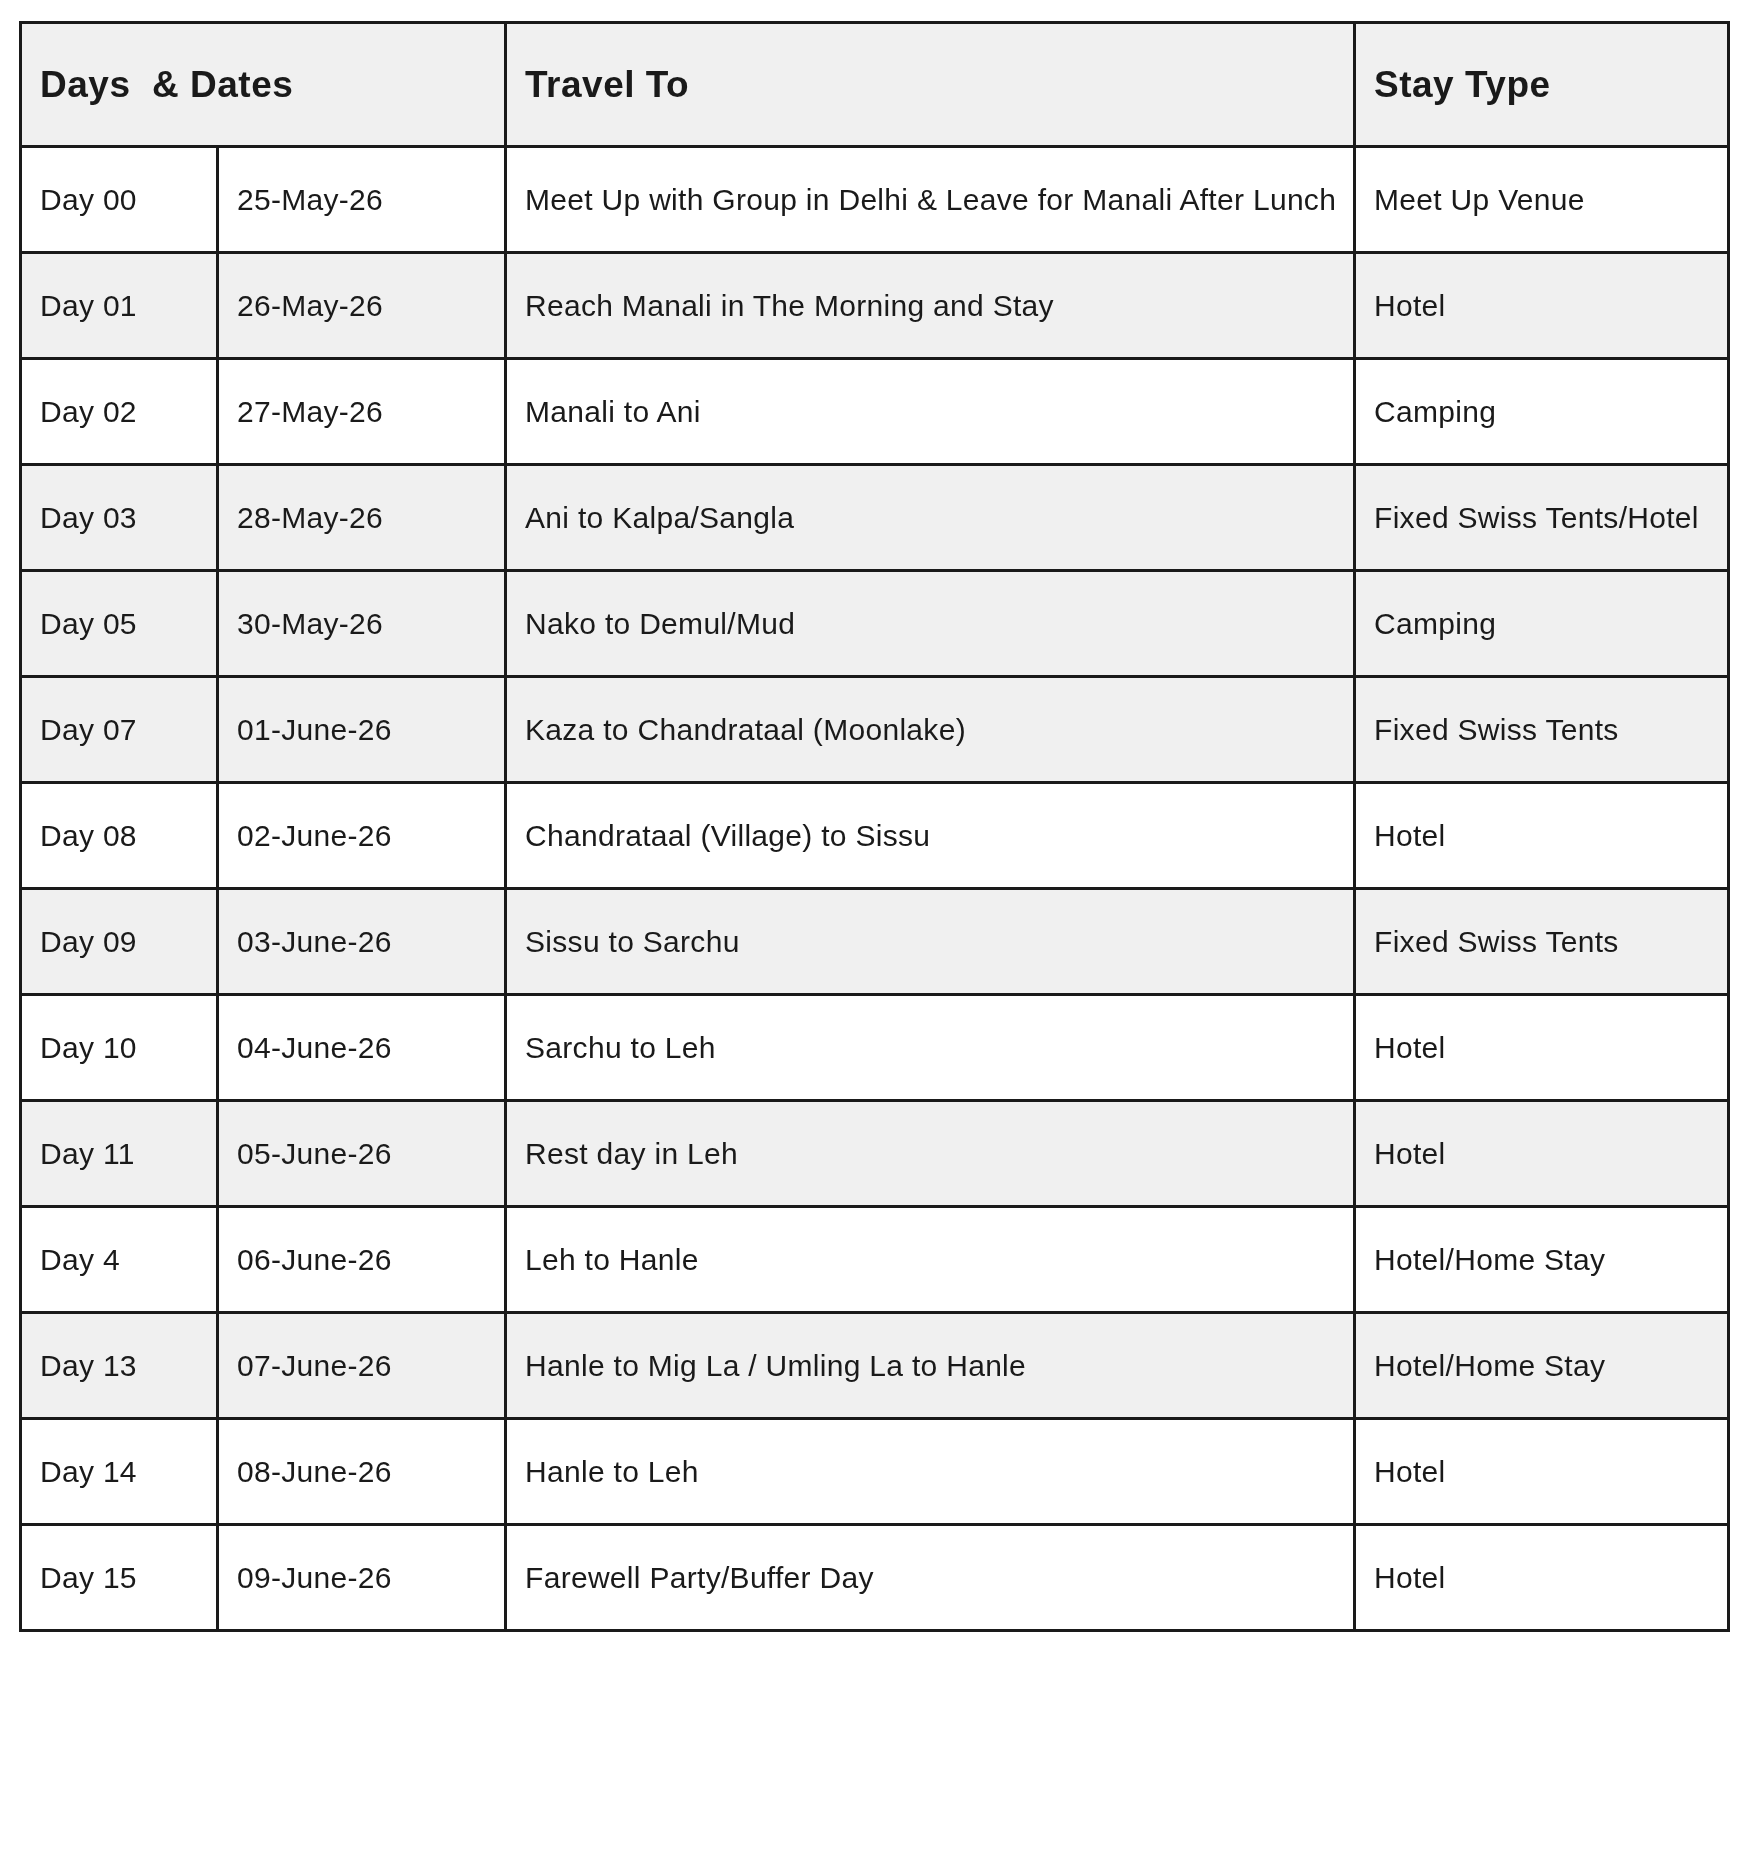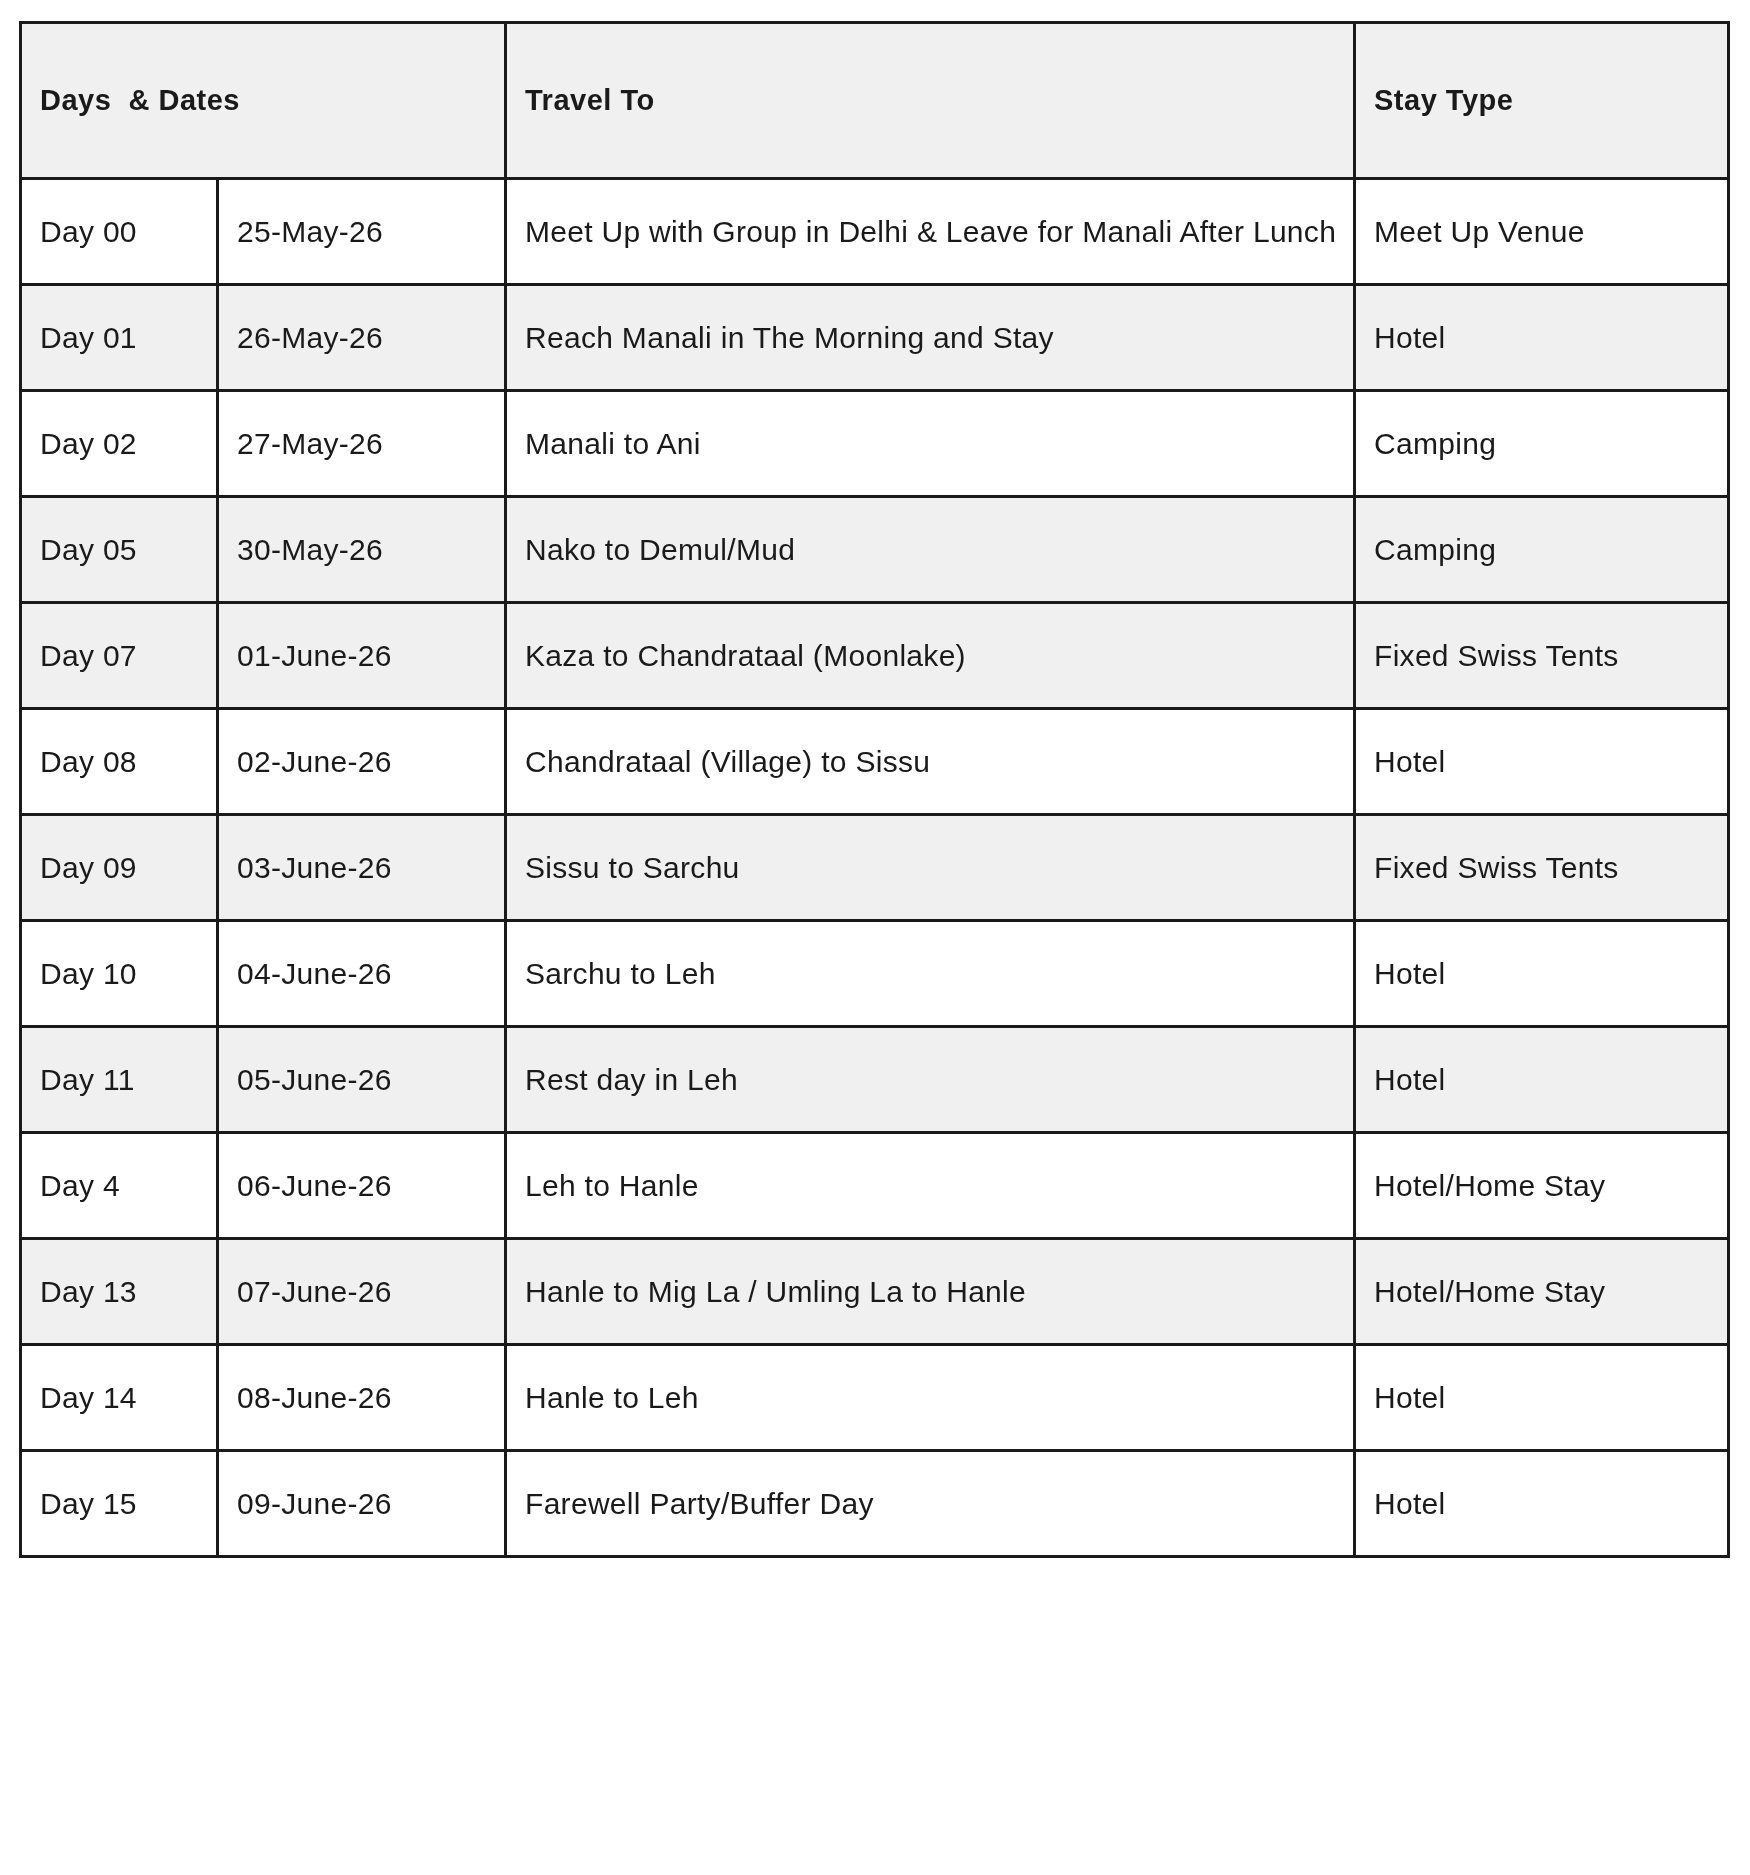--- a/index.html
+++ b/index.html
@@ -23,25 +23,25 @@
   table.itinerary th,
   table.itinerary td {
     border: 3px solid var(--border, #1a1a1a);
     vertical-align: middle;
     text-align: left;
     overflow: hidden;
     white-space: nowrap;
   }
   table.itinerary th {
     height: 121px;
-    font-size: 29px;
+    font-size: 37px;
     font-weight: 700;
     letter-spacing: 0.5px;
     background: var(--header-bg, #f0f0f0);
-    padding: 16px 18px;
+    padding: 0 18px;
     white-space: pre-wrap;
   }
   table.itinerary td {
     height: 103px;
     font-size: 30px;
     font-weight: 400;
     letter-spacing: 0.3px;
     background: var(--row-bg, #ffffff);
     padding: 0 18px;
   }
@@ -81,20 +81,26 @@
       <td>Day 01</td>
       <td>26-May-26</td>
       <td>Reach Manali in The Morning and Stay</td>
       <td>Hotel</td>
     </tr>
     <tr>
       <td>Day 02</td>
       <td>27-May-26</td>
       <td>Manali to Ani</td>
       <td>Camping</td>
+    </tr>
+    <tr class="shaded">
+      <td>Day 03</td>
+      <td>28-May-26</td>
+      <td>Ani to Kalpa/Sangla</td>
+      <td>Fixed Swiss Tents/Hotel</td>
     </tr>
     <tr class="shaded">
       <td>Day 05</td>
       <td>30-May-26</td>
       <td>Nako to Demul/Mud</td>
       <td>Camping</td>
     </tr>
     <tr class="shaded">
       <td>Day 07</td>
       <td>01-June-26</td>

